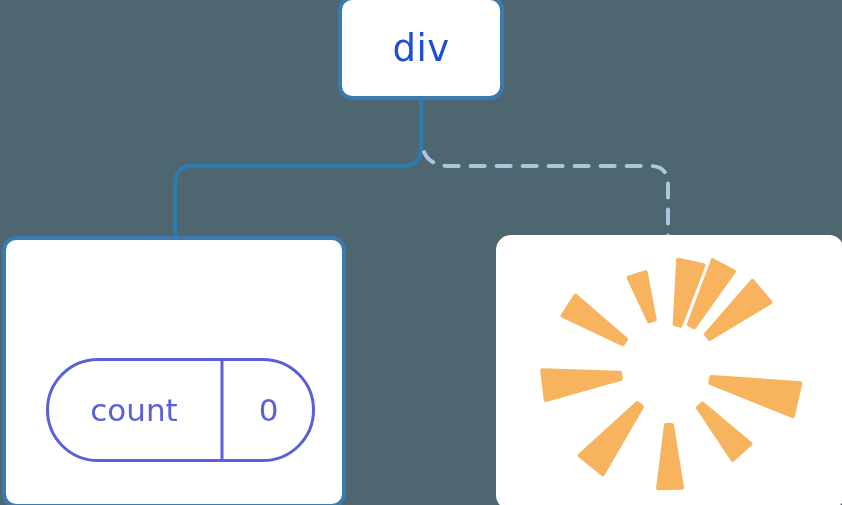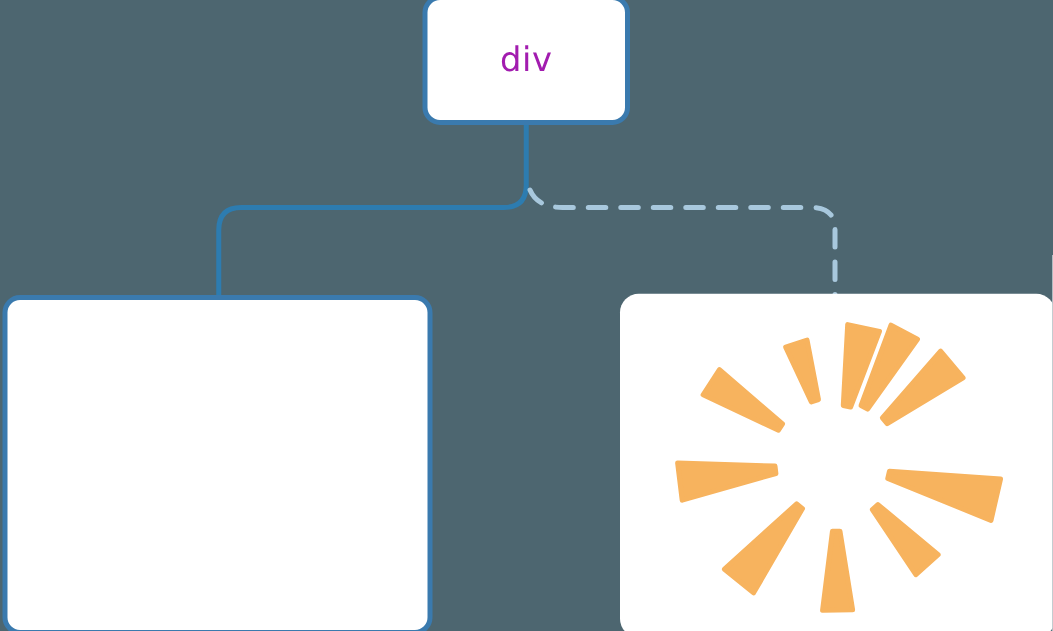--- a/index.html
+++ b/index.html
@@ -39,22 +39,22 @@
     top: -4px;
     width: 166px;
     height: 104px;
     border: 4px solid #3a7aae;
     border-radius: 14px;
     display: flex;
     align-items: center;
     justify-content: center;
   }
   #node-div .node-title {
-    font-size: 27px;
-    color: #a21caf;
+    font-size: 37px;
+    color: #1d4ed8;
     letter-spacing: 0.5px;
     line-height: 1;
   }
 
   #node-counter {
     left: 2px;
     top: 236px;
     width: 344px;
     height: 272px;
     border: 4px solid #3a7aae;
@@ -121,20 +121,28 @@
 
     <path d="M 424 152 Q 430 166 450 166 L 650 166 Q 668 166 668 184 L 668 236" fill="none" stroke="#a8c8dd" stroke-width="4" stroke-linecap="round" stroke-dasharray="14 12"></path>
   </svg>
 
   <div class="node" id="node-div">
     <span class="node-title">div</span>
   </div>
 
   <div class="node" id="node-counter">
 
+    <div class="pill-wrap">
+      <svg class="pill-svg" viewBox="0 0 269 104" width="269" height="104">
+        <rect x="1.5" y="1.5" width="266" height="101" rx="50.5" ry="50.5" fill="none" stroke="#5a60d8" stroke-width="3"></rect>
+        <line x1="176" y1="1.5" x2="176" y2="102.5" stroke="#5a60d8" stroke-width="3"></line>
+      </svg>
+      <span class="pill-label">count</span>
+      <span class="pill-value">0</span>
+    </div>
   </div>
 
   <div class="node" id="node-sparkle">
     <svg id="sparkle-svg" width="348" height="275" viewBox="0 0 348 275">
         <polygon points="184.50,90.63 207.59,30.11 182.15,24.70 178.63,89.38" fill="#f7b35e" stroke="#f7b35e" stroke-width="4" stroke-linejoin="round"></polygon>
         <polygon points="213.76,103.87 274.46,67.30 256.46,45.86 209.91,99.28" fill="#f7b35e" stroke="#f7b35e" stroke-width="4" stroke-linejoin="round"></polygon>
         <polygon points="214.20,147.82 296.79,181.26 304.44,148.13 215.55,141.97" fill="#f7b35e" stroke="#f7b35e" stroke-width="4" stroke-linejoin="round"></polygon>
         <polygon points="201.89,172.68 236.69,224.78 254.52,208.72 206.35,168.66" fill="#f7b35e" stroke="#f7b35e" stroke-width="4" stroke-linejoin="round"></polygon>
         <polygon points="169.96,190.04 162.06,253.19 186.06,252.77 175.96,189.94" fill="#f7b35e" stroke="#f7b35e" stroke-width="4" stroke-linejoin="round"></polygon>
         <polygon points="141.35,168.08 83.57,220.37 106.88,239.25 146.01,171.86" fill="#f7b35e" stroke="#f7b35e" stroke-width="4" stroke-linejoin="round"></polygon>

